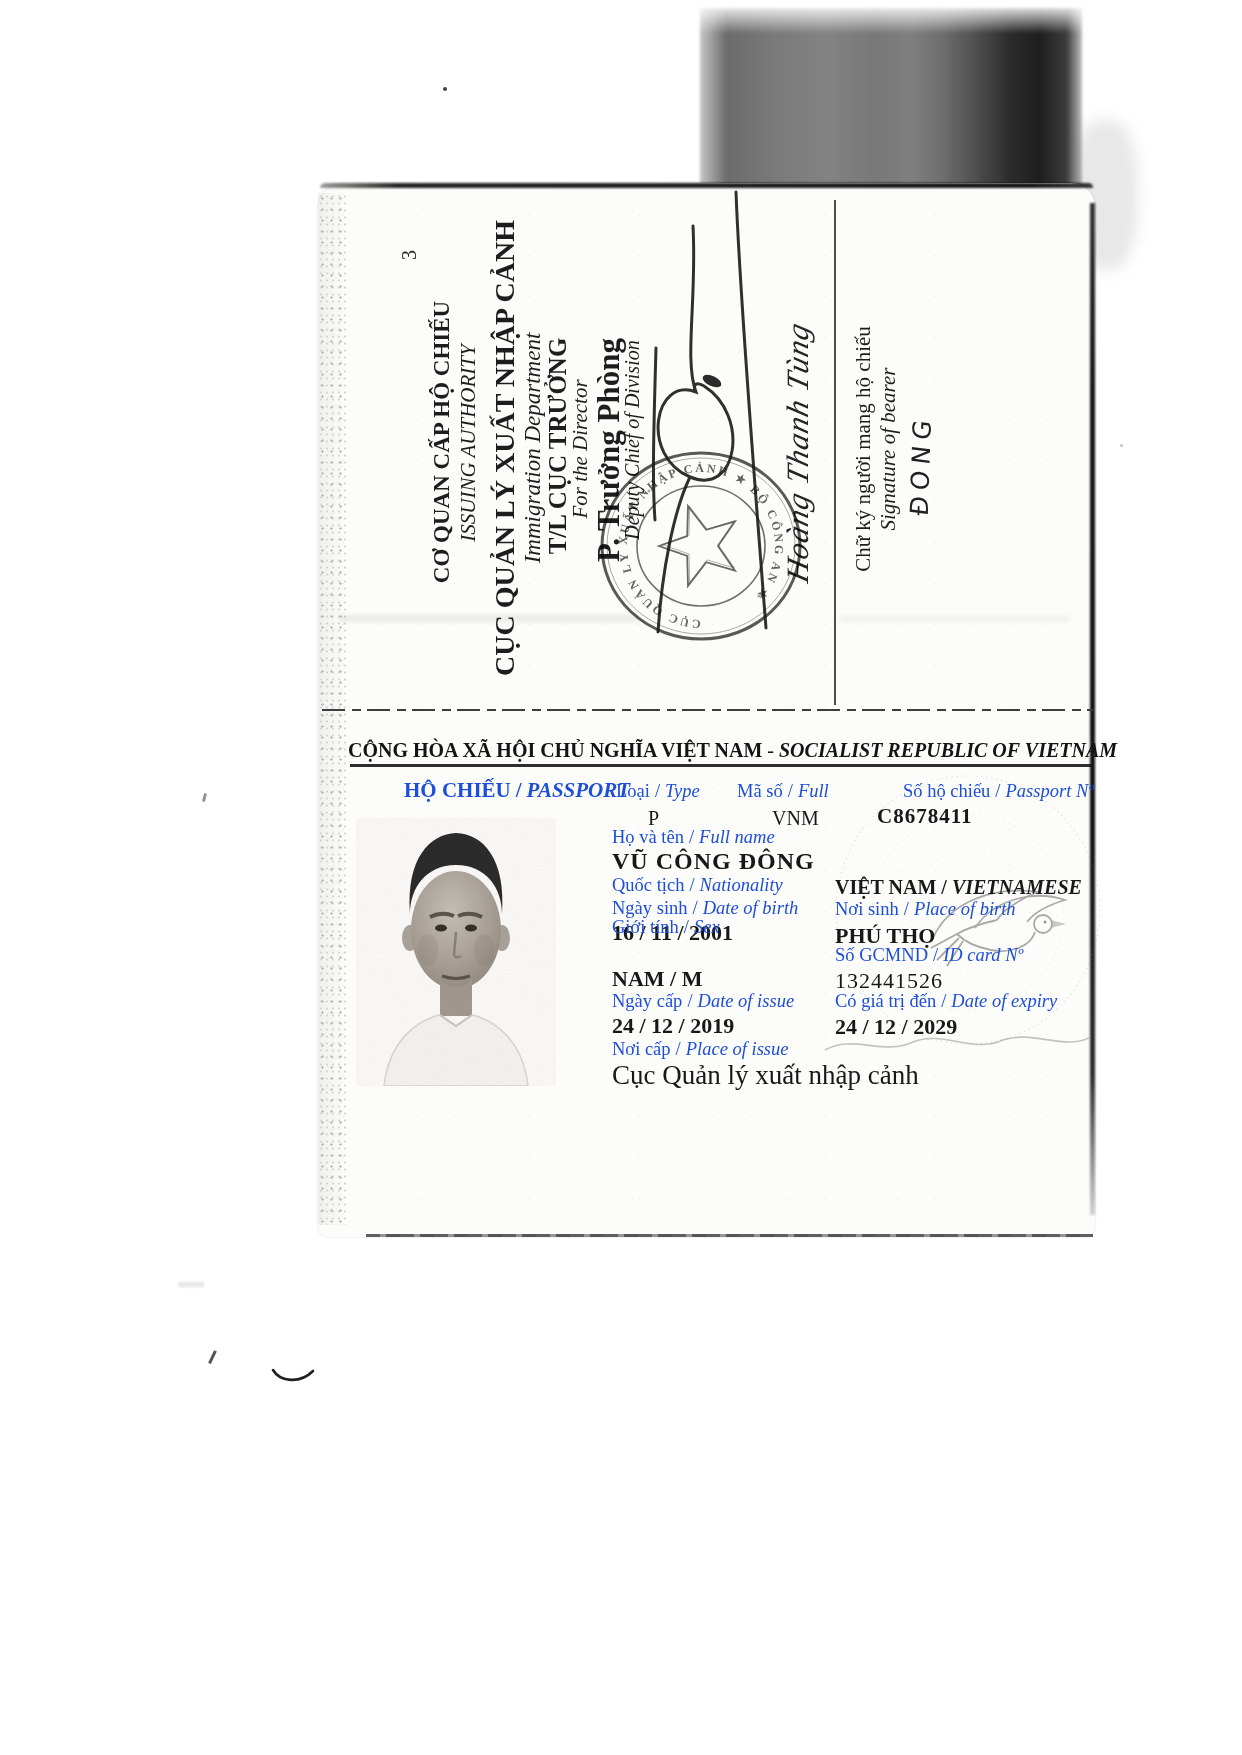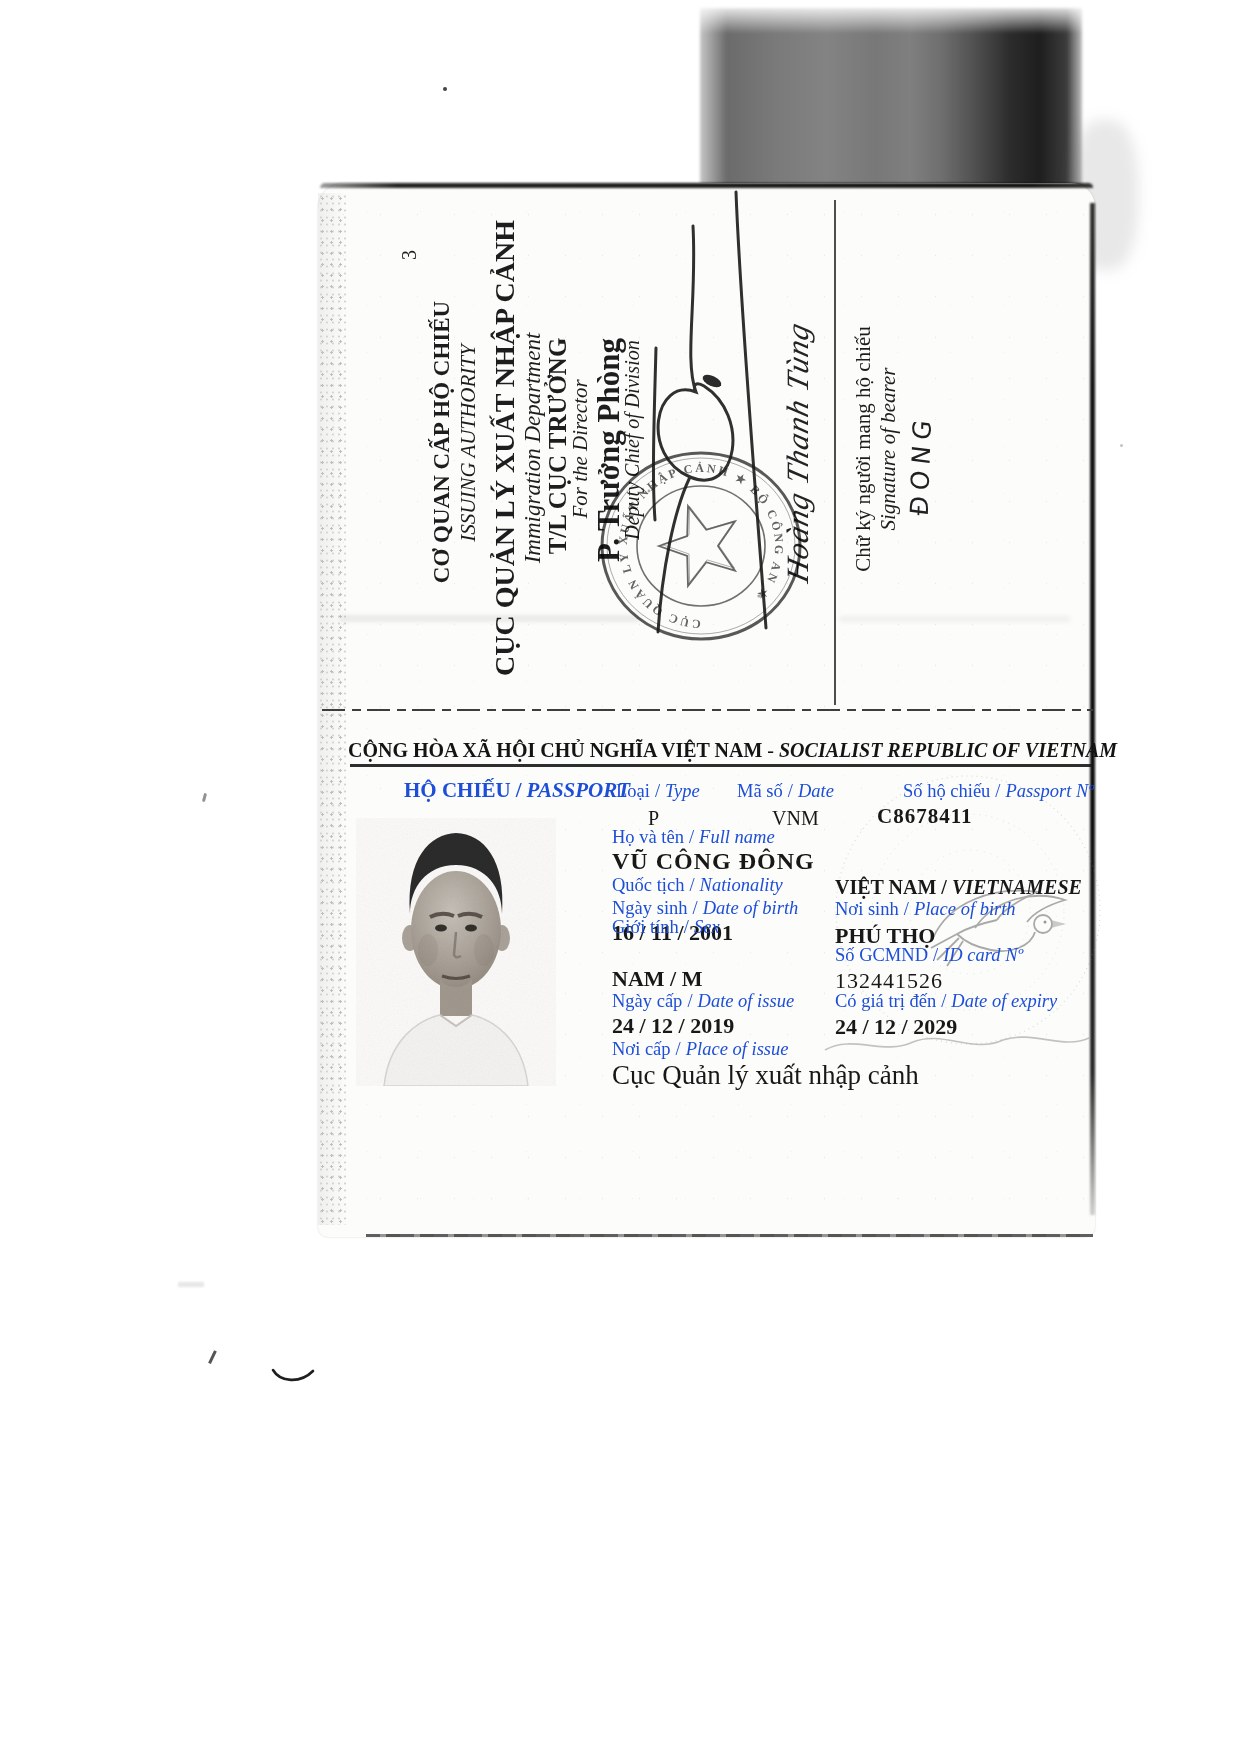--- a/index.html
+++ b/index.html
@@ -156,21 +156,21 @@
     <circle cx="130" cy="44" r="1.5" fill="#777"></circle>
   </svg>
 
   <div class="lbl" style="left:404px;top:780px;">
     <span class="doc-lbl">HỘ CHIẾU</span><span class="sp doc-lbl">/</span><span class="en doc-lbl">PASSPORT</span>
   </div>
   <div class="lbl" style="left:616px;top:782px;">
     <span>Loại</span><span class="sp">/</span><span class="en">Type</span>
   </div>
   <div class="lbl" style="left:737px;top:782px;">
-    <span>Mã số</span><span class="sp">/</span><span class="en">Date</span>
+    <span>Mã số</span><span class="sp">/</span><span class="en">Full</span>
   </div>
   <div class="lbl" style="left:867px;top:782px;margin-left:36px;">
     <span>Số hộ chiếu</span><span class="sp">/</span><span class="en">Passport Nº</span>
   </div>
   <div class="val" style="left:648px;top:808px;font-size:20px;font-weight:500;">P</div>
   <div class="val" style="left:772px;top:808px;font-size:20px;font-weight:500;">VNM</div>
   <div class="val" style="left:877px;top:806px;font-size:21px;letter-spacing:1px;">C8678411</div>
 
   <svg width="200" height="268" style="position:absolute;left:356px;top:818px;" viewBox="0 0 200 268">
     <defs>

